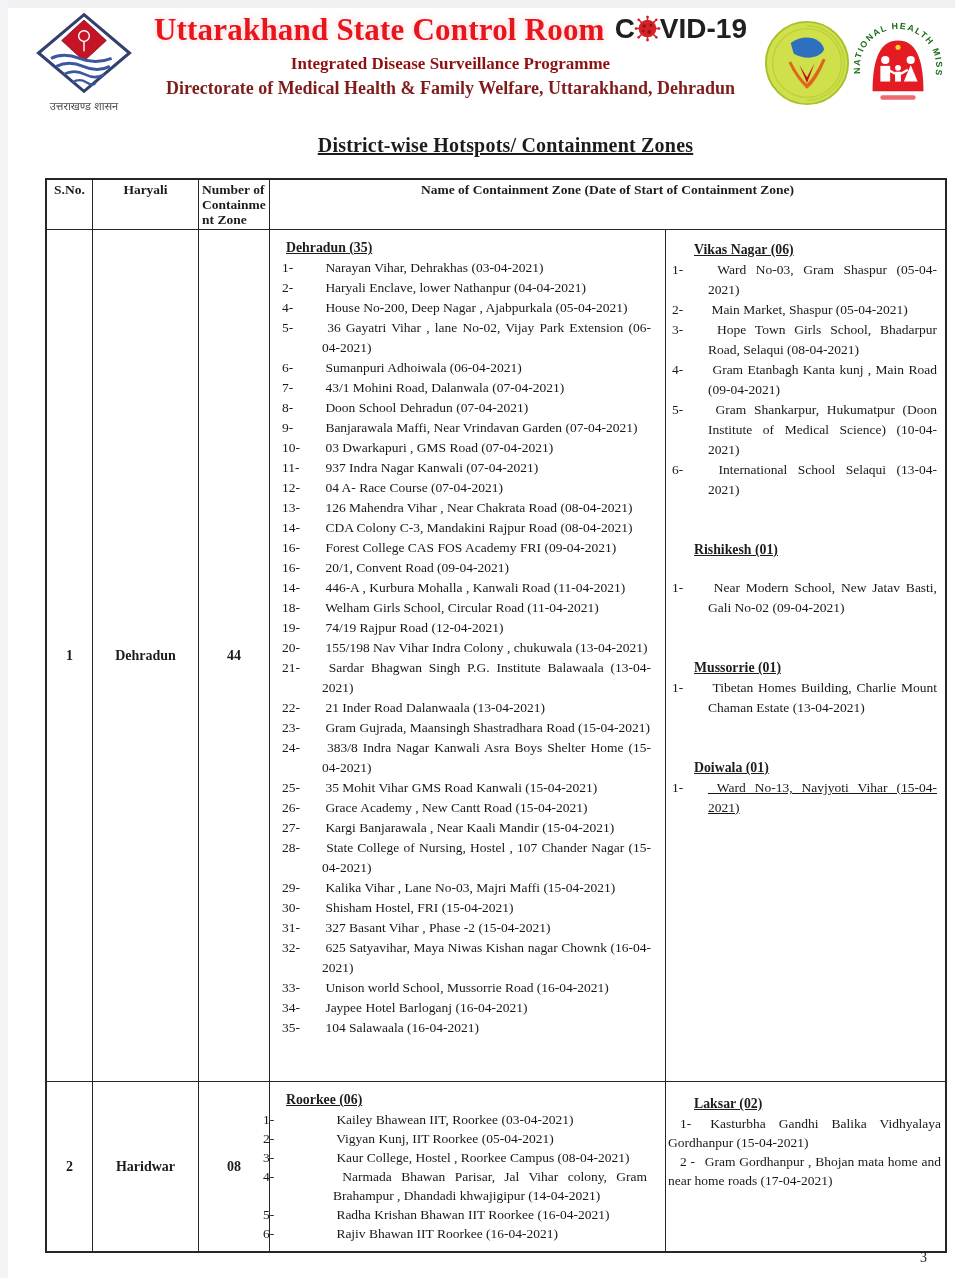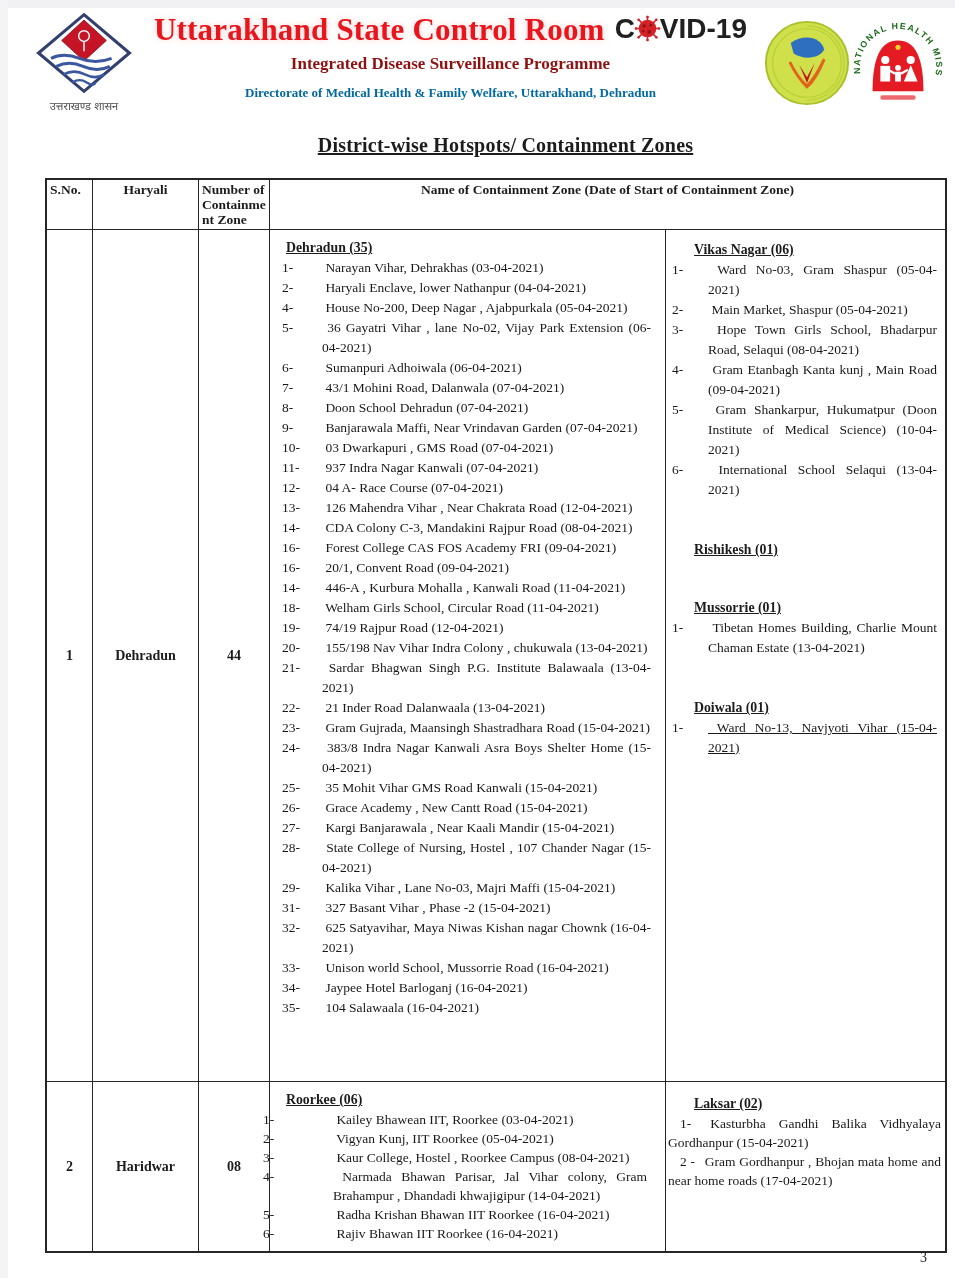--- a/index.html
+++ b/index.html
@@ -13,35 +13,35 @@
   .logo-caption{font-size:11px;color:#4a4a4a;margin-top:0px;filter:blur(0.4px);
                 font-family:"DejaVu Sans",sans-serif;white-space:nowrap;}
   .header-center{position:absolute;left:138px;top:12px;width:625px;text-align:center;}
   .title-line{white-space:nowrap;}
   .title-red{color:#e8151c;font-weight:bold;font-size:31px;letter-spacing:.2px;
              text-shadow:0 0 6px rgba(255,170,170,.55);}
   .covid{color:#202020;font-weight:bold;font-size:28px;font-family:"Liberation Sans",sans-serif;
          margin-left:6px;vertical-align:2px;}
   .covid svg{vertical-align:-4px;margin:0 -1px;}
   .subtitle1{color:#8e1111;font-weight:bold;font-size:17px;margin-top:6px;}
-  .subtitle2{color:#0369a1;font-weight:bold;font-size:13px;margin-top:11px;}
+  .subtitle2{color:#7f1d1d;font-weight:bold;font-size:18px;margin-top:4px;}
   .logo-idsp{position:absolute;left:764px;top:20px;width:86px;height:86px;}
   .logo-nhm{position:absolute;left:851px;top:12px;width:94px;height:96px;}
 
   .doc-title{position:absolute;top:134px;left:0;width:100%;text-align:center;margin:0;
              font-size:20px;font-weight:bold;text-decoration:underline;letter-spacing:.2px;padding-left:28px;}
 
   
   .ctable{position:absolute;left:45px;top:178px;width:902px;border:2px solid #262626;
           box-sizing:border-box;background:#fff;}
   .ctable *{box-sizing:border-box;}
   .trow{display:flex;align-items:stretch;}
   .trow + .trow{border-top:1px solid #262626;}
   .c{border-left:1px solid #262626;}
-  .c:first-child{border-left:none;}
+  .c:first-child{border-left:none;text-align:center;}
   .c-sno{width:45px;}
   .c-dist{width:106px;}
   .c-num{width:71px;}
   .c-name{flex:1;display:flex;padding:0;}
   .thead{min-height:46px;}
   .thead .c{font-weight:bold;font-size:13.5px;padding:2px 3px;line-height:15px;}
   .thead .c-dist{text-align:center;}
   .thead .c-num{overflow-wrap:break-word;word-break:break-all;}
   .thead .c-name{display:block;text-align:center;padding-top:2px;}
   .brow .c-sno,.brow .c-dist,.brow .c-num{display:flex;align-items:center;justify-content:center;
@@ -179,56 +179,58 @@
               <div class="item"><span class="inum">2-</span><span class="itxt"> Haryali Enclave, lower Nathanpur (04-04-2021)</span></div>
               <div class="item"><span class="inum">4-</span><span class="itxt"> House No-200, Deep Nagar , Ajabpurkala (05-04-2021)</span></div>
               <div class="item"><span class="inum">5-</span><span class="itxt"> 36 Gayatri Vihar , lane No-02, Vijay Park Extension (06-04-2021)</span></div>
               <div class="item"><span class="inum">6-</span><span class="itxt"> Sumanpuri Adhoiwala (06-04-2021)</span></div>
               <div class="item"><span class="inum">7-</span><span class="itxt"> 43/1 Mohini Road, Dalanwala (07-04-2021)</span></div>
               <div class="item"><span class="inum">8-</span><span class="itxt"> Doon School Dehradun (07-04-2021)</span></div>
               <div class="item"><span class="inum">9-</span><span class="itxt"> Banjarawala Maffi, Near Vrindavan Garden (07-04-2021)</span></div>
               <div class="item"><span class="inum">10-</span><span class="itxt"> 03 Dwarkapuri , GMS Road (07-04-2021)</span></div>
               <div class="item"><span class="inum">11-</span><span class="itxt"> 937 Indra Nagar Kanwali (07-04-2021)</span></div>
               <div class="item"><span class="inum">12-</span><span class="itxt"> 04 A- Race Course (07-04-2021)</span></div>
-              <div class="item"><span class="inum">13-</span><span class="itxt"> 126 Mahendra Vihar , Near Chakrata Road (12-04-2021)</span></div>
+              <div class="item"><span class="inum">13-</span><span class="itxt"> 126 Mahendra Vihar , Near Chakrata Road (08-04-2021)</span></div>
               <div class="item"><span class="inum">14-</span><span class="itxt"> CDA Colony C-3, Mandakini Rajpur Road (08-04-2021)</span></div>
               <div class="item"><span class="inum">16-</span><span class="itxt"> Forest College CAS FOS Academy FRI (09-04-2021)</span></div>
               <div class="item"><span class="inum">16-</span><span class="itxt"> 20/1, Convent Road (09-04-2021)</span></div>
               <div class="item"><span class="inum">14-</span><span class="itxt"> 446-A , Kurbura Mohalla , Kanwali Road (11-04-2021)</span></div>
               <div class="item"><span class="inum">18-</span><span class="itxt"> Welham Girls School, Circular Road (11-04-2021)</span></div>
               <div class="item"><span class="inum">19-</span><span class="itxt"> 74/19 Rajpur Road (12-04-2021)</span></div>
               <div class="item"><span class="inum">20-</span><span class="itxt"> 155/198 Nav Vihar Indra Colony , chukuwala (13-04-2021)</span></div>
               <div class="item"><span class="inum">21-</span><span class="itxt"> Sardar Bhagwan Singh P.G. Institute Balawaala (13-04-2021)</span></div>
               <div class="item"><span class="inum">22-</span><span class="itxt"> 21 Inder Road Dalanwaala (13-04-2021)</span></div>
               <div class="item"><span class="inum">23-</span><span class="itxt"> Gram Gujrada, Maansingh Shastradhara Road (15-04-2021)</span></div>
               <div class="item"><span class="inum">24-</span><span class="itxt"> 383/8 Indra Nagar Kanwali Asra Boys Shelter Home (15-04-2021)</span></div>
               <div class="item"><span class="inum">25-</span><span class="itxt"> 35 Mohit Vihar GMS Road Kanwali (15-04-2021)</span></div>
               <div class="item"><span class="inum">26-</span><span class="itxt"> Grace Academy , New Cantt Road (15-04-2021)</span></div>
               <div class="item"><span class="inum">27-</span><span class="itxt"> Kargi Banjarawala , Near Kaali Mandir (15-04-2021)</span></div>
               <div class="item"><span class="inum">28-</span><span class="itxt"> State College of Nursing, Hostel , 107 Chander Nagar (15-04-2021)</span></div>
               <div class="item"><span class="inum">29-</span><span class="itxt"> Kalika Vihar , Lane No-03, Majri Maffi (15-04-2021)</span></div>
+              <div class="item"><span class="inum">30-</span><span class="itxt"> Shisham Hostel, FRI (15-04-2021)</span></div>
               <div class="item"><span class="inum">31-</span><span class="itxt"> 327 Basant Vihar , Phase -2 (15-04-2021)</span></div>
               <div class="item"><span class="inum">32-</span><span class="itxt"> 625 Satyavihar, Maya Niwas Kishan nagar Chownk (16-04-2021)</span></div>
               <div class="item"><span class="inum">33-</span><span class="itxt"> Unison world School, Mussorrie Road (16-04-2021)</span></div>
               <div class="item"><span class="inum">34-</span><span class="itxt"> Jaypee Hotel Barloganj (16-04-2021)</span></div>
               <div class="item"><span class="inum">35-</span><span class="itxt"> 104 Salawaala (16-04-2021)</span></div>
             </div>
           </div>
       <div class="subcol right">
             <div class="section">
               <div class="sec-heading">Vikas Nagar (06)</div>
               <div class="item"><span class="inum">1-</span><span class="itxt"> Ward No-03, Gram Shaspur (05-04-2021)</span></div>
               <div class="item"><span class="inum">2-</span><span class="itxt"> Main Market, Shaspur (05-04-2021)</span></div>
               <div class="item"><span class="inum">3-</span><span class="itxt"> Hope Town Girls School, Bhadarpur Road, Selaqui (08-04-2021)</span></div>
               <div class="item"><span class="inum">4-</span><span class="itxt"> Gram Etanbagh Kanta kunj , Main Road (09-04-2021)</span></div>
               <div class="item"><span class="inum">5-</span><span class="itxt"> Gram Shankarpur, Hukumatpur (Doon Institute of Medical Science) (10-04-2021)</span></div>
               <div class="item"><span class="inum">6-</span><span class="itxt"> International School Selaqui (13-04-2021)</span></div>
             </div>
             <div class="section head-gap">
               <div class="sec-heading">Rishikesh (01)</div>
+              <div class="item"><span class="inum">1-</span><span class="itxt"> Near Modern School, New Jatav Basti, Gali No-02 (09-04-2021)</span></div>
             </div>
             <div class="section">
               <div class="sec-heading">Mussorrie (01)</div>
               <div class="item"><span class="inum">1-</span><span class="itxt"> Tibetan Homes Building, Charlie Mount Chaman Estate (13-04-2021)</span></div>
             </div>
             <div class="section">
               <div class="sec-heading">Doiwala (01)</div>
               <div class="item"><span class="inum">1-</span><span class="itxt u"> Ward No-13, Navjyoti Vihar (15-04-2021)</span></div>
             </div>
           </div>

